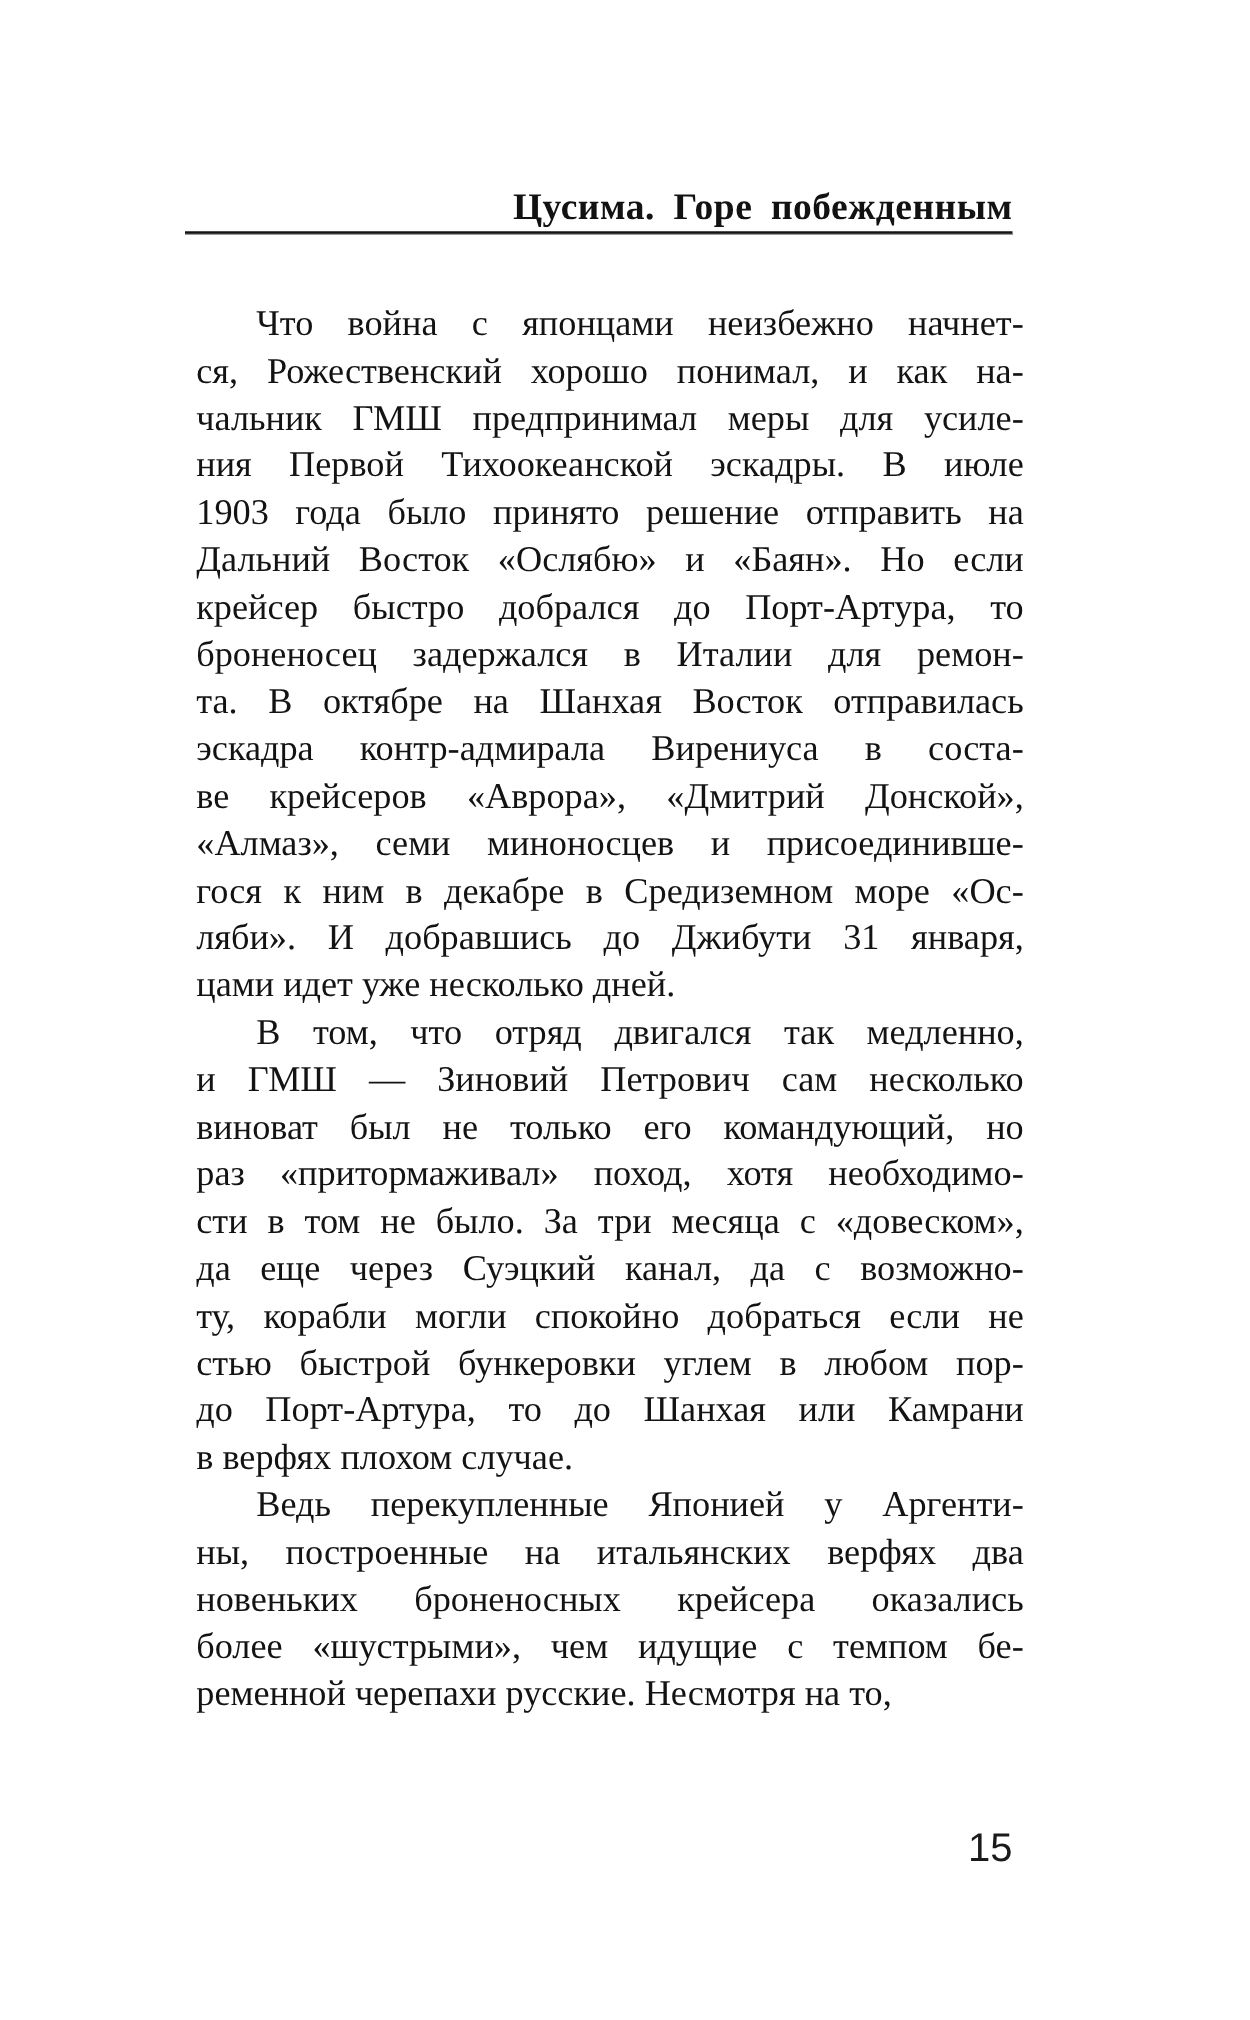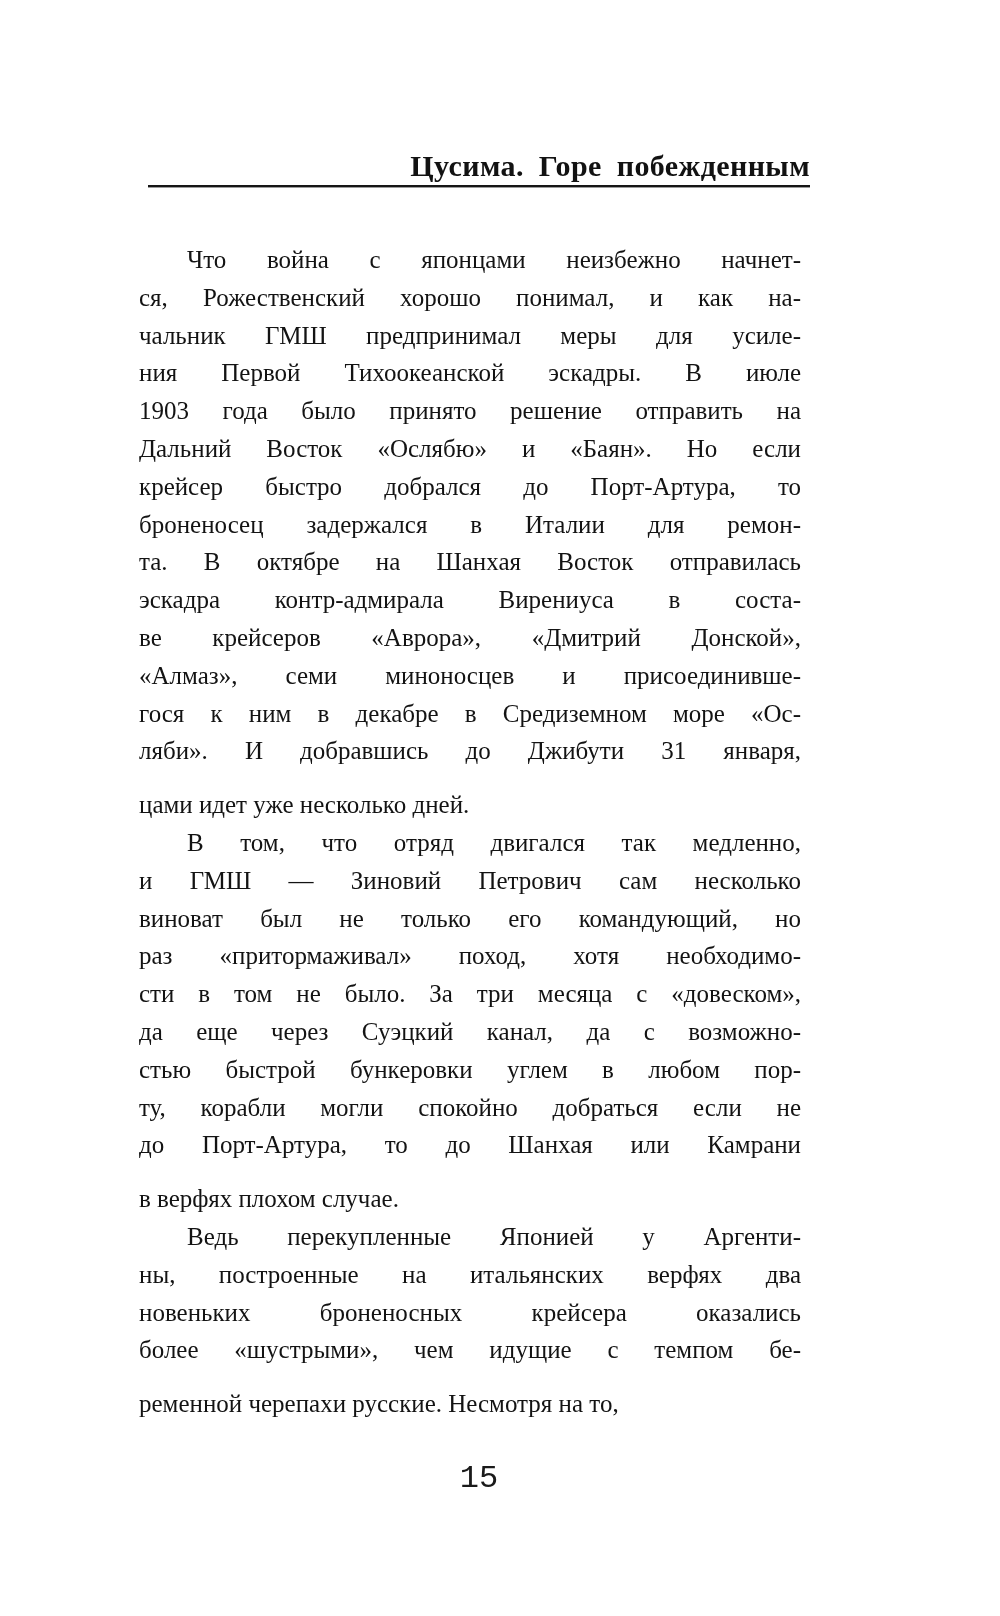--- a/index.html
+++ b/index.html
@@ -33,50 +33,50 @@
     left: 148px;
     top: 185px;
     width: 662px;
     height: 2px;
     background: #151515;
     border-bottom: 1px solid #9b9b9b;
   }
 
   .body-text {
     position: absolute;
-    left: 139px;
+    left: 157px;
     top: 241px;
     width: 662px;
-    font-size: 25px;
+    font-size: 29px;
     line-height: 37.8px;
     color: #131313;
     text-align: justify;
   }
 
   .line {
     height: 37.8px;
     overflow: hidden;
   }
   
   .jline::after {
     content: "";
     display: inline-block;
     width: 100%;
     height: 0;
   }
-  .endline { text-align: left; margin-top: 16px; }
+  .endline { text-align: left; }
   .indent { text-indent: 48px; }
 
   .page-number {
     position: absolute;
     left: 148px;
     top: 1460px;
     width: 662px;
-    text-align: center;
-    font-family: Liberation Mono, monospace;
+    text-align: right;
+    font-family: Liberation Sans, sans-serif;
     font-size: 32px;
     color: #1a1a1a;
   }
 </style>
 </head>
 <body>
 
 <div class="page">
 
   <div class="header-title">Цусима. Горе побежденным</div>
@@ -98,22 +98,22 @@
       <div class="line jline">«Алмаз», семи миноносцев и присоединивше-</div>
       <div class="line jline">гося к ним в декабре в Средиземном море «Ос-</div>
       <div class="line jline">ляби». И добравшись до Джибути 31 января,</div>
       <div class="line endline">цами идет уже несколько дней.</div>
       <div class="line jline indent">В том, что отряд двигался так медленно,</div>
       <div class="line jline">и ГМШ — Зиновий Петрович сам несколько</div>
       <div class="line jline">виноват был не только его командующий, но</div>
       <div class="line jline">раз «притормаживал» поход, хотя необходимо-</div>
       <div class="line jline">сти в том не было. За три месяца с «довеском»,</div>
       <div class="line jline">да еще через Суэцкий канал, да с возможно-</div>
+      <div class="line jline">ту, корабли могли спокойно добраться если не</div>
       <div class="line jline">стью быстрой бункеровки углем в любом пор-</div>
-      <div class="line jline">ту, корабли могли спокойно добраться если не</div>
       <div class="line jline">до Порт-Артура, то до Шанхая или Камрани</div>
       <div class="line endline">в верфях плохом случае.</div>
       <div class="line jline indent">Ведь перекупленные Японией у Аргенти-</div>
       <div class="line jline">ны, построенные на итальянских верфях два</div>
       <div class="line jline">новеньких броненосных крейсера оказались</div>
       <div class="line jline">более «шустрыми», чем идущие с темпом бе-</div>
       <div class="line endline">ременной черепахи русские. Несмотря на то,</div>
     </div>
 
   <div class="page-number">15</div>

